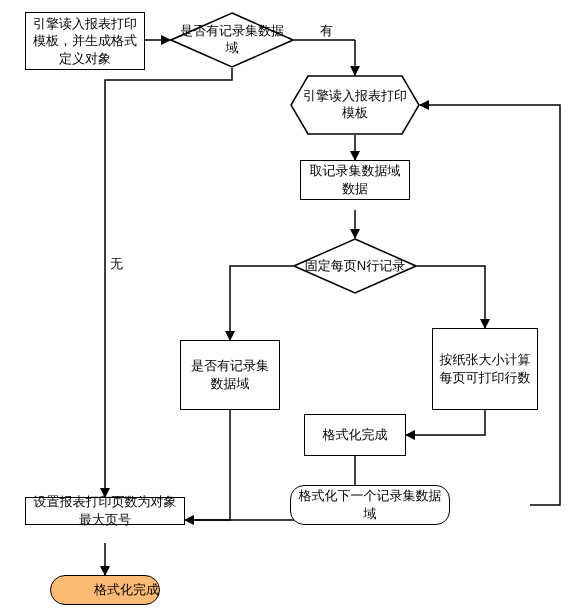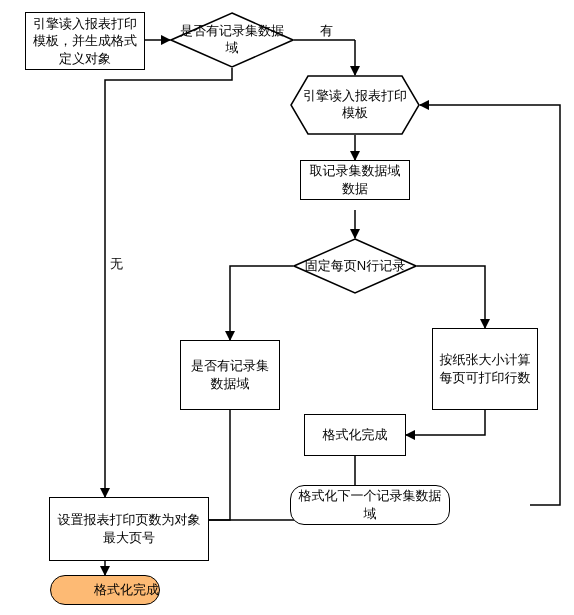--- a/index.html
+++ b/index.html
@@ -175,21 +175,21 @@
   </div>
 
   <div class="box" style="left:432px; top:328px; width:106px; height:82px;">
     <span>按纸张大小计算每页可打印行数</span>
   </div>
 
   <div class="box" style="left:304px; top:414px; width:102px; height:42px;">
     <span>格式化完成</span>
   </div>
 
-  <div class="box" style="left:25px; top:497px; width:160px; height:64px;margin-left:24px;">
+  <div class="box" style="left:25px; top:497px; width:160px; height:28px;">
     <span>设置报表打印页数为对象最大页号</span>
   </div>
 
   <div class="altproc" style="left:290px; top:485px; width:160px; height:40px;">
     <span>格式化下一个记录集数据域</span>
   </div>
 
   <div class="terminator" style="left:50px; top:575px; width:110px; height:30px;">
     <span>格式化完成</span>
   </div>

